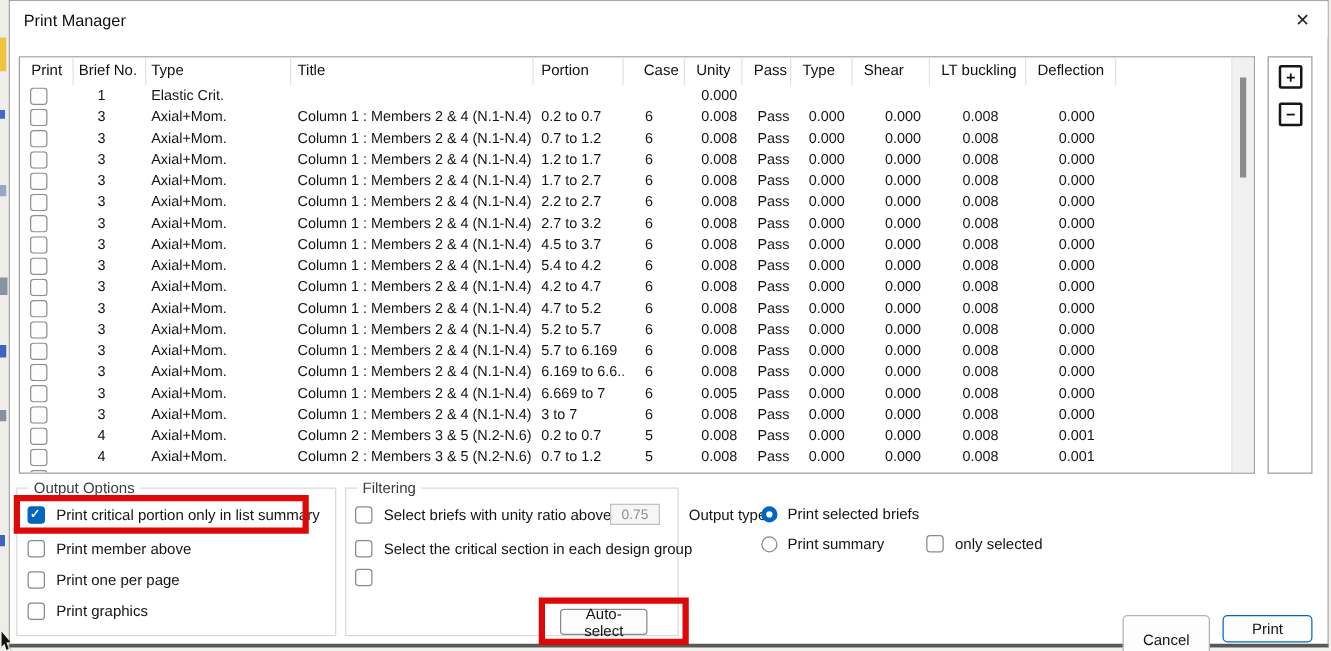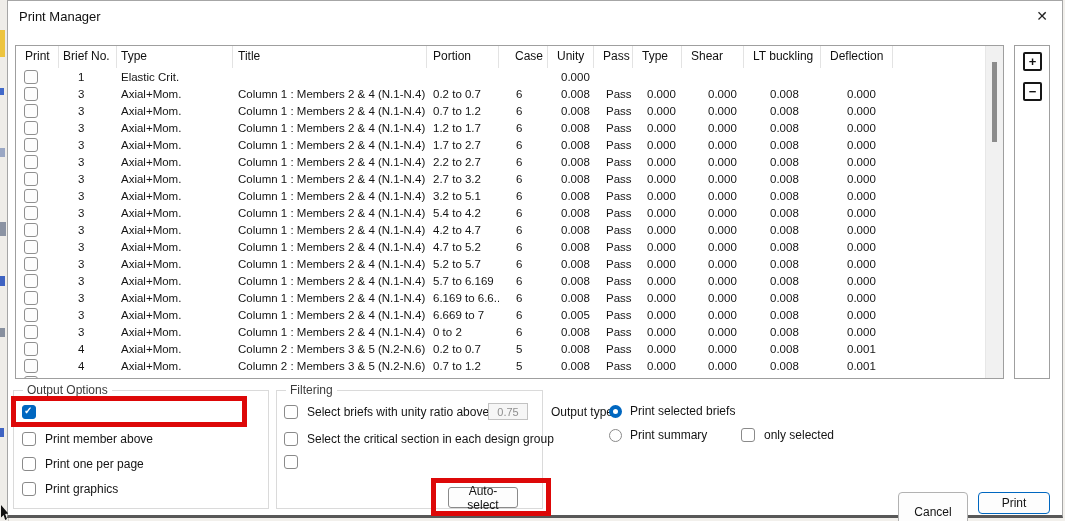--- a/index.html
+++ b/index.html
@@ -233,21 +233,21 @@
           <div class="cell c10" style="width: 77px;">0.008</div>
           <div class="cell c11" style="width: 72px;">0.000</div>
         </div>
         <div class="lvrow">
           <div class="cell c0" style="width: 43px;">
             <span class="rowchk"></span>
           </div>
           <div class="cell c1" style="width: 58px;">3</div>
           <div class="cell c2" style="width: 116px;">Axial+Mom.</div>
           <div class="cell c3" style="width: 194px;">Column 1 : Members 2 &amp; 4 (N.1-N.4)</div>
-          <div class="cell c4" style="width: 72px;">3.2 to 5.1</div>
+          <div class="cell c4" style="width: 72px;">4.5 to 3.7</div>
           <div class="cell c5" style="width: 49px;">6</div>
           <div class="cell c6" style="width: 46px;">0.008</div>
           <div class="cell c7" style="width: 39px;">Pass</div>
           <div class="cell c8" style="width: 49px;">0.000</div>
           <div class="cell c9" style="width: 62px;">0.000</div>
           <div class="cell c10" style="width: 77px;">0.008</div>
           <div class="cell c11" style="width: 72px;">0.000</div>
         </div>
         <div class="lvrow">
           <div class="cell c0" style="width: 43px;">
@@ -361,21 +361,21 @@
           <div class="cell c10" style="width: 77px;">0.008</div>
           <div class="cell c11" style="width: 72px;">0.000</div>
         </div>
         <div class="lvrow">
           <div class="cell c0" style="width: 43px;">
             <span class="rowchk"></span>
           </div>
           <div class="cell c1" style="width: 58px;">3</div>
           <div class="cell c2" style="width: 116px;">Axial+Mom.</div>
           <div class="cell c3" style="width: 194px;">Column 1 : Members 2 &amp; 4 (N.1-N.4)</div>
-          <div class="cell c4" style="width: 72px;">0 to 2</div>
+          <div class="cell c4" style="width: 72px;">3 to 7</div>
           <div class="cell c5" style="width: 49px;">6</div>
           <div class="cell c6" style="width: 46px;">0.008</div>
           <div class="cell c7" style="width: 39px;">Pass</div>
           <div class="cell c8" style="width: 49px;">0.000</div>
           <div class="cell c9" style="width: 62px;">0.000</div>
           <div class="cell c10" style="width: 77px;">0.008</div>
           <div class="cell c11" style="width: 72px;">0.000</div>
         </div>
         <div class="lvrow">
           <div class="cell c0" style="width: 43px;">
@@ -422,20 +422,21 @@
 
   <div class="abs zoom-panel">
     <div class="zoom-btn" style="top:6px;">+</div>
     <div class="zoom-btn" style="top:36px;">−</div>
   </div>
 
   <div class="abs groupbox" style="left:5px;top:389px;width:256px;height:119px;">
     <span class="gb-label">Output Options</span>
     <div class="opt-row" style="left:8px;top:13px;">
       <span class="chk on"></span>
+      <span class="opt-label">Print critical portion only in list summary</span>
     </div>
     <div class="opt-row" style="left:8px;top:40px;">
       <span class="chk"></span>
       <span class="opt-label">Print member above</span>
     </div>
     <div class="opt-row" style="left:8px;top:65px;">
       <span class="chk"></span>
       <span class="opt-label">Print one per page</span>
     </div>
     <div class="opt-row" style="left:8px;top:90px;">

